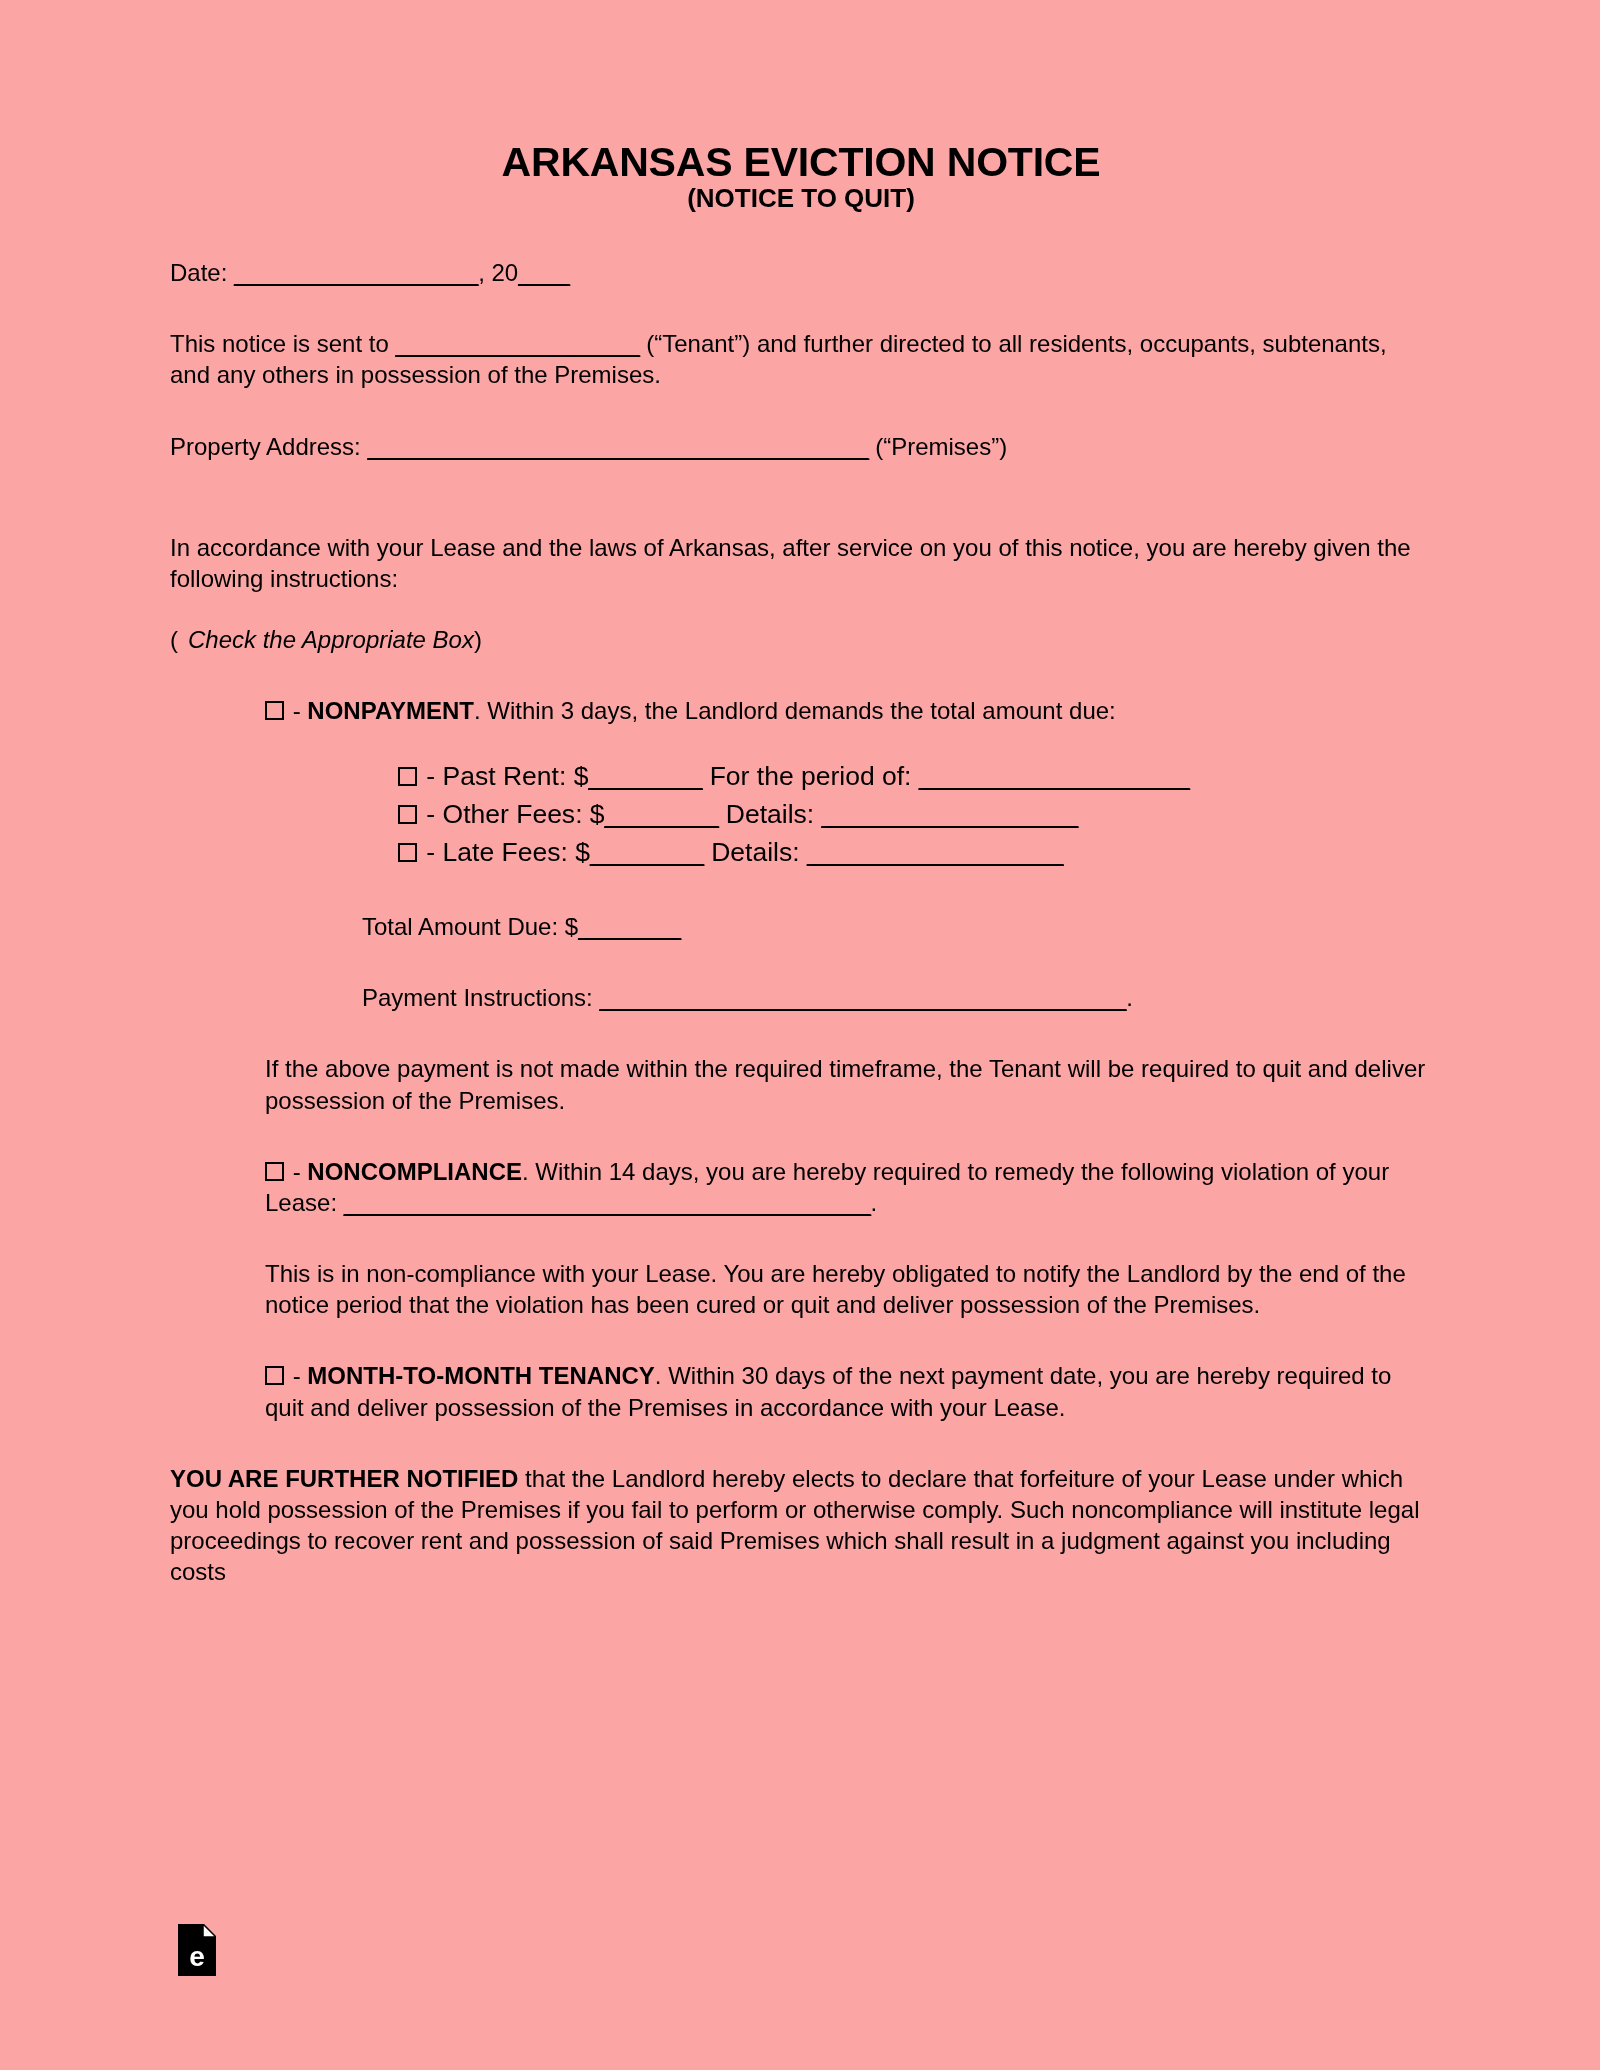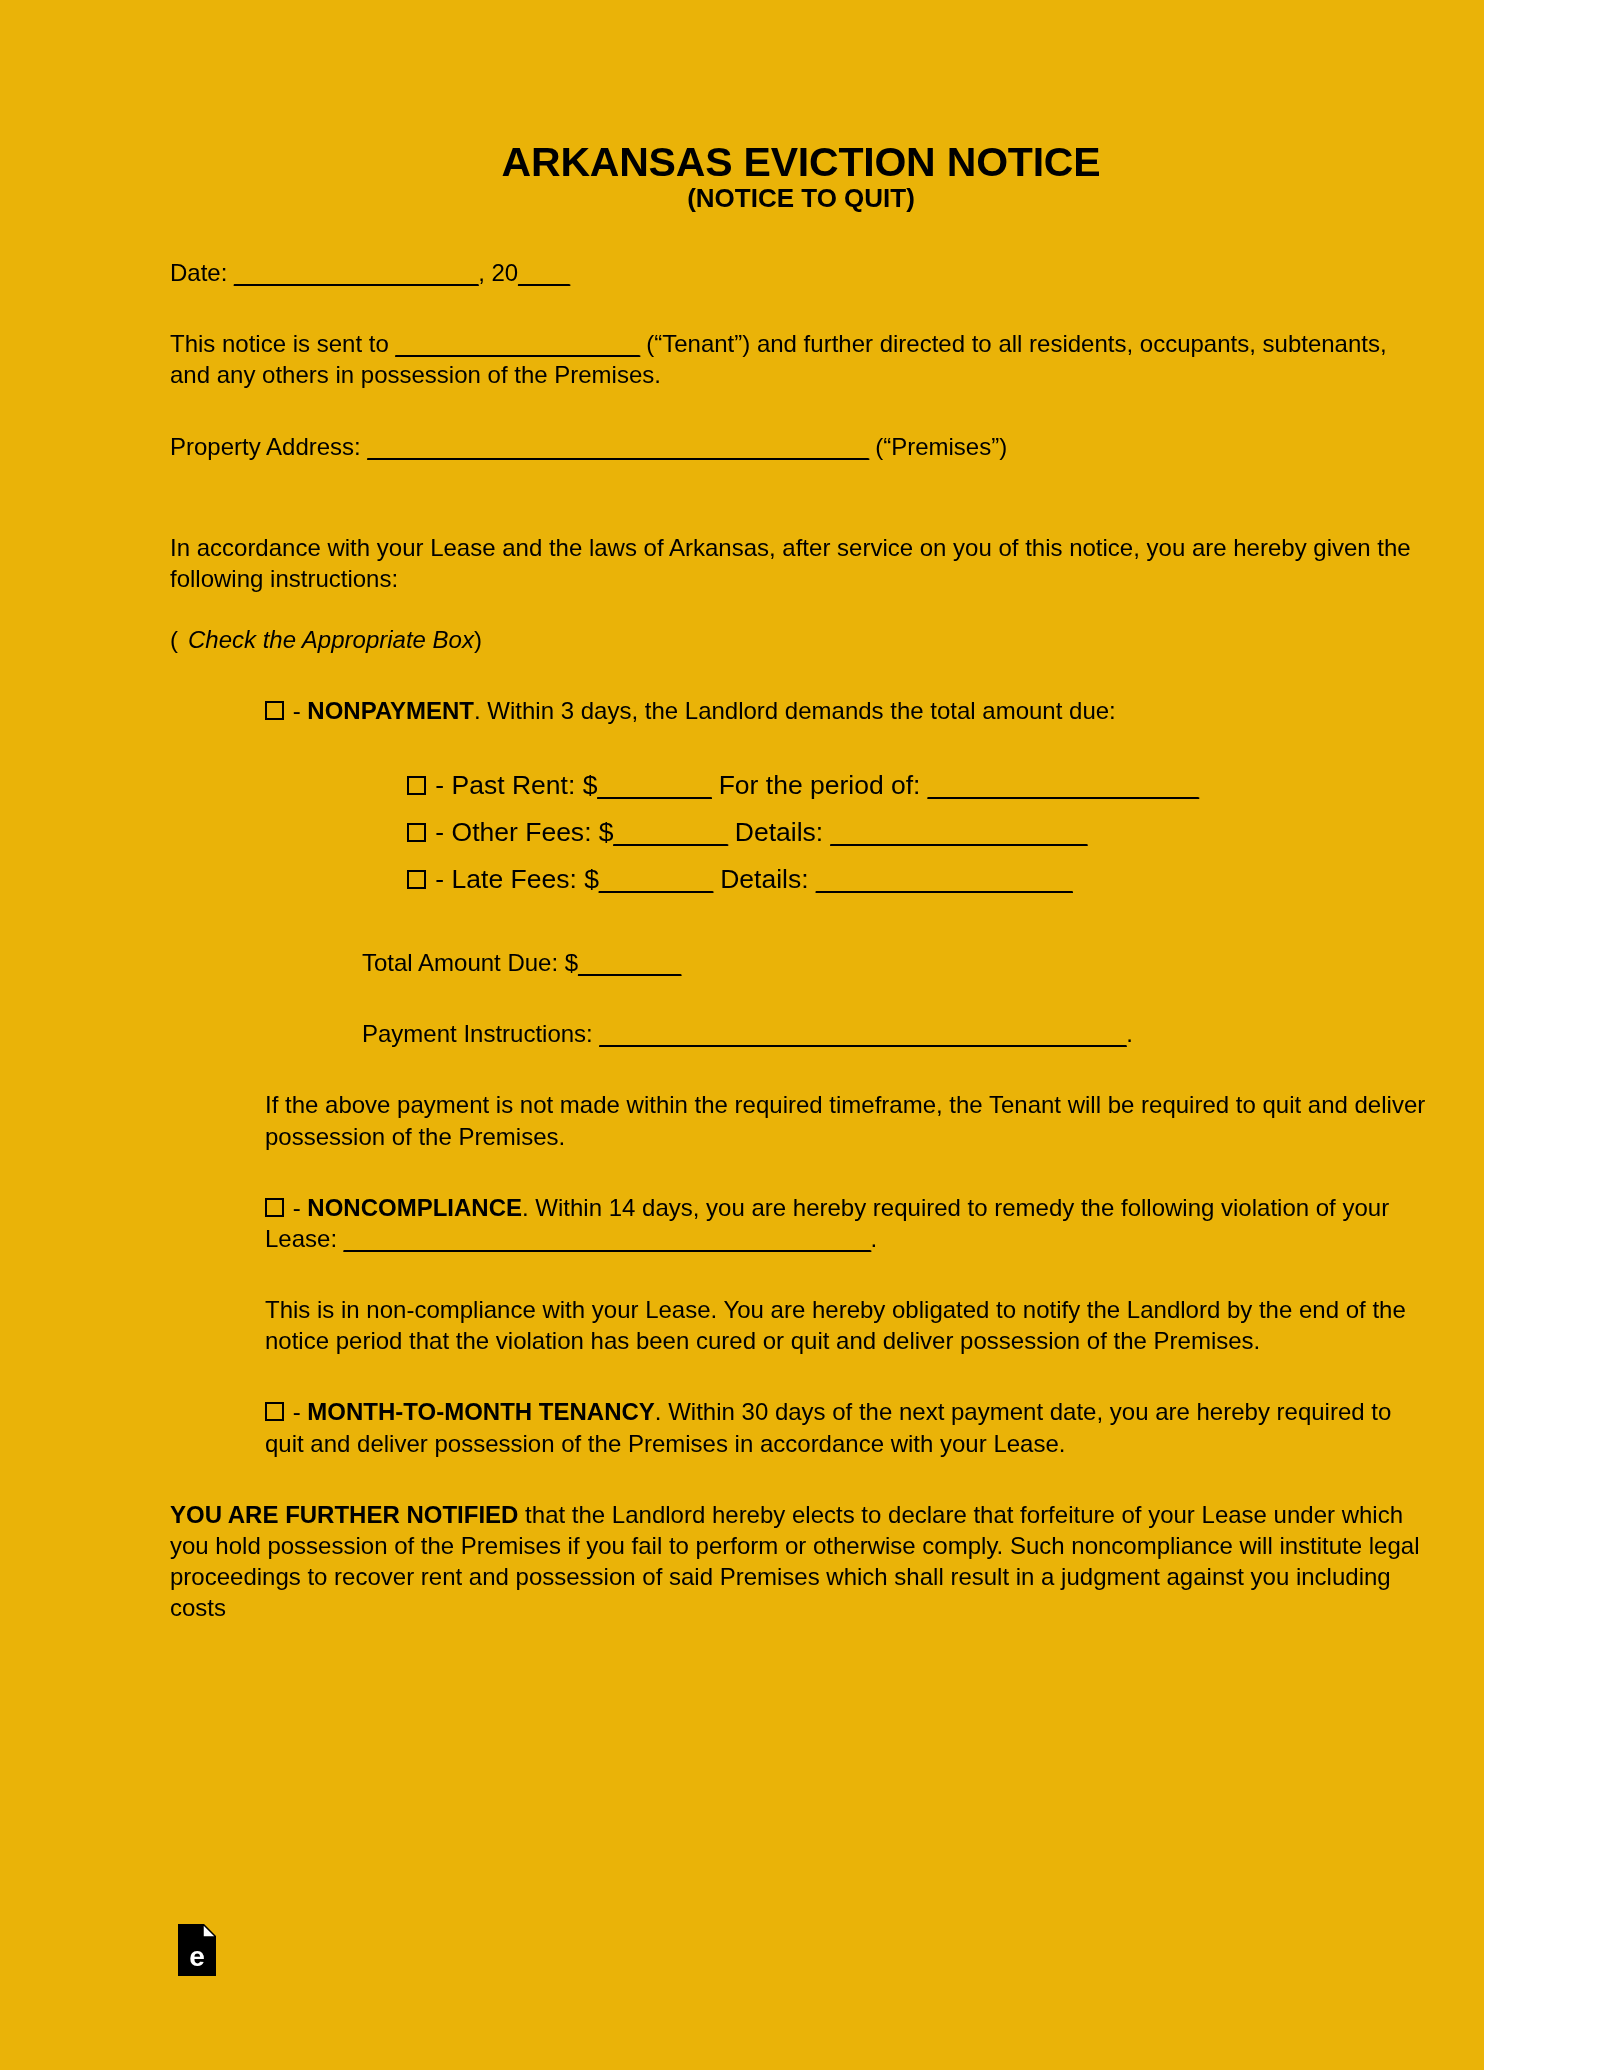--- a/index.html
+++ b/index.html
@@ -6,23 +6,23 @@
     margin: 0;
     padding: 0;
     background: #ffffff;
   }
   body {
     font-family: "Liberation Sans", sans-serif;
     color: #000000;
   }
   .page {
     position: relative;
-    width: 1484px;
+    width: 1600px;
     height: 2070px;
-    background: #eab308;
+    background: #fca5a5;
     overflow: hidden;
     box-sizing: border-box;
   }
   .content {
     position: absolute;
     left: 170px;
     top: 0;
     width: 1262px;
   }
   
@@ -69,21 +69,21 @@
     width: 19px;
     height: 19px;
     border: 2px solid #000;
     box-sizing: border-box;
     vertical-align: -1px;
     margin-right: 2px;
   }
   .subline {
     font-size: 26.5px;
     line-height: 1.44;
-    margin: 9px;
+    margin: 0;
     white-space: nowrap;
     padding-left: 36px;
   }
   
   .logo {
     position: absolute;
     left: 178px;
     top: 1924px;
     width: 38px;
     height: 52px;

